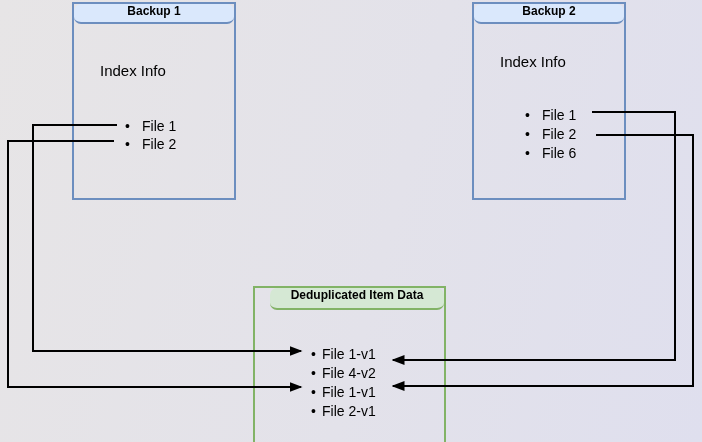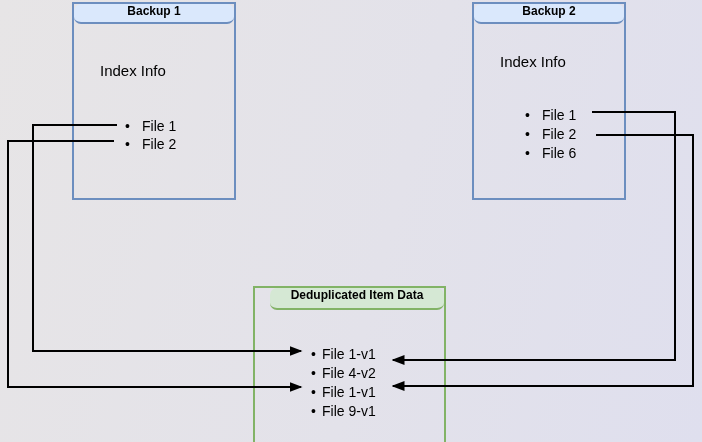--- a/index.html
+++ b/index.html
@@ -98,21 +98,21 @@
 
   <div class="swimlane green" style="left:253px; top:286px; width:193px; height:158px;padding-left:15px;">
     <div class="lane-header">
       <span>Deduplicated Item Data</span>
     </div>
   </div>
   <div class="bullet-list lh19" style="left:302px; top:345px;text-align:center;">
     <span class="row">File 1-v1</span>
     <span class="row">File 4-v2</span>
     <span class="row">File 1-v1</span>
-    <span class="row">File 9-v1</span>
+    <span class="row">File 2-v1</span>
   </div>
 
   <svg id="edges" viewBox="0 0 702 442" xmlns="http://www.w3.org/2000/svg">
     <defs>
       <marker id="arrowhead" markerUnits="userSpaceOnUse" markerWidth="13" markerHeight="10" refX="11.5" refY="5" orient="auto">
         <path d="M0,0 L13,5 L0,10 Z" fill="#000000"></path>
       </marker>
     </defs>
     <polyline points="117,125 33,125 33,351 301,351" marker-end="url(#arrowhead)"></polyline>
     <polyline points="114,141 8,141 8,387 301,387" marker-end="url(#arrowhead)"></polyline>

